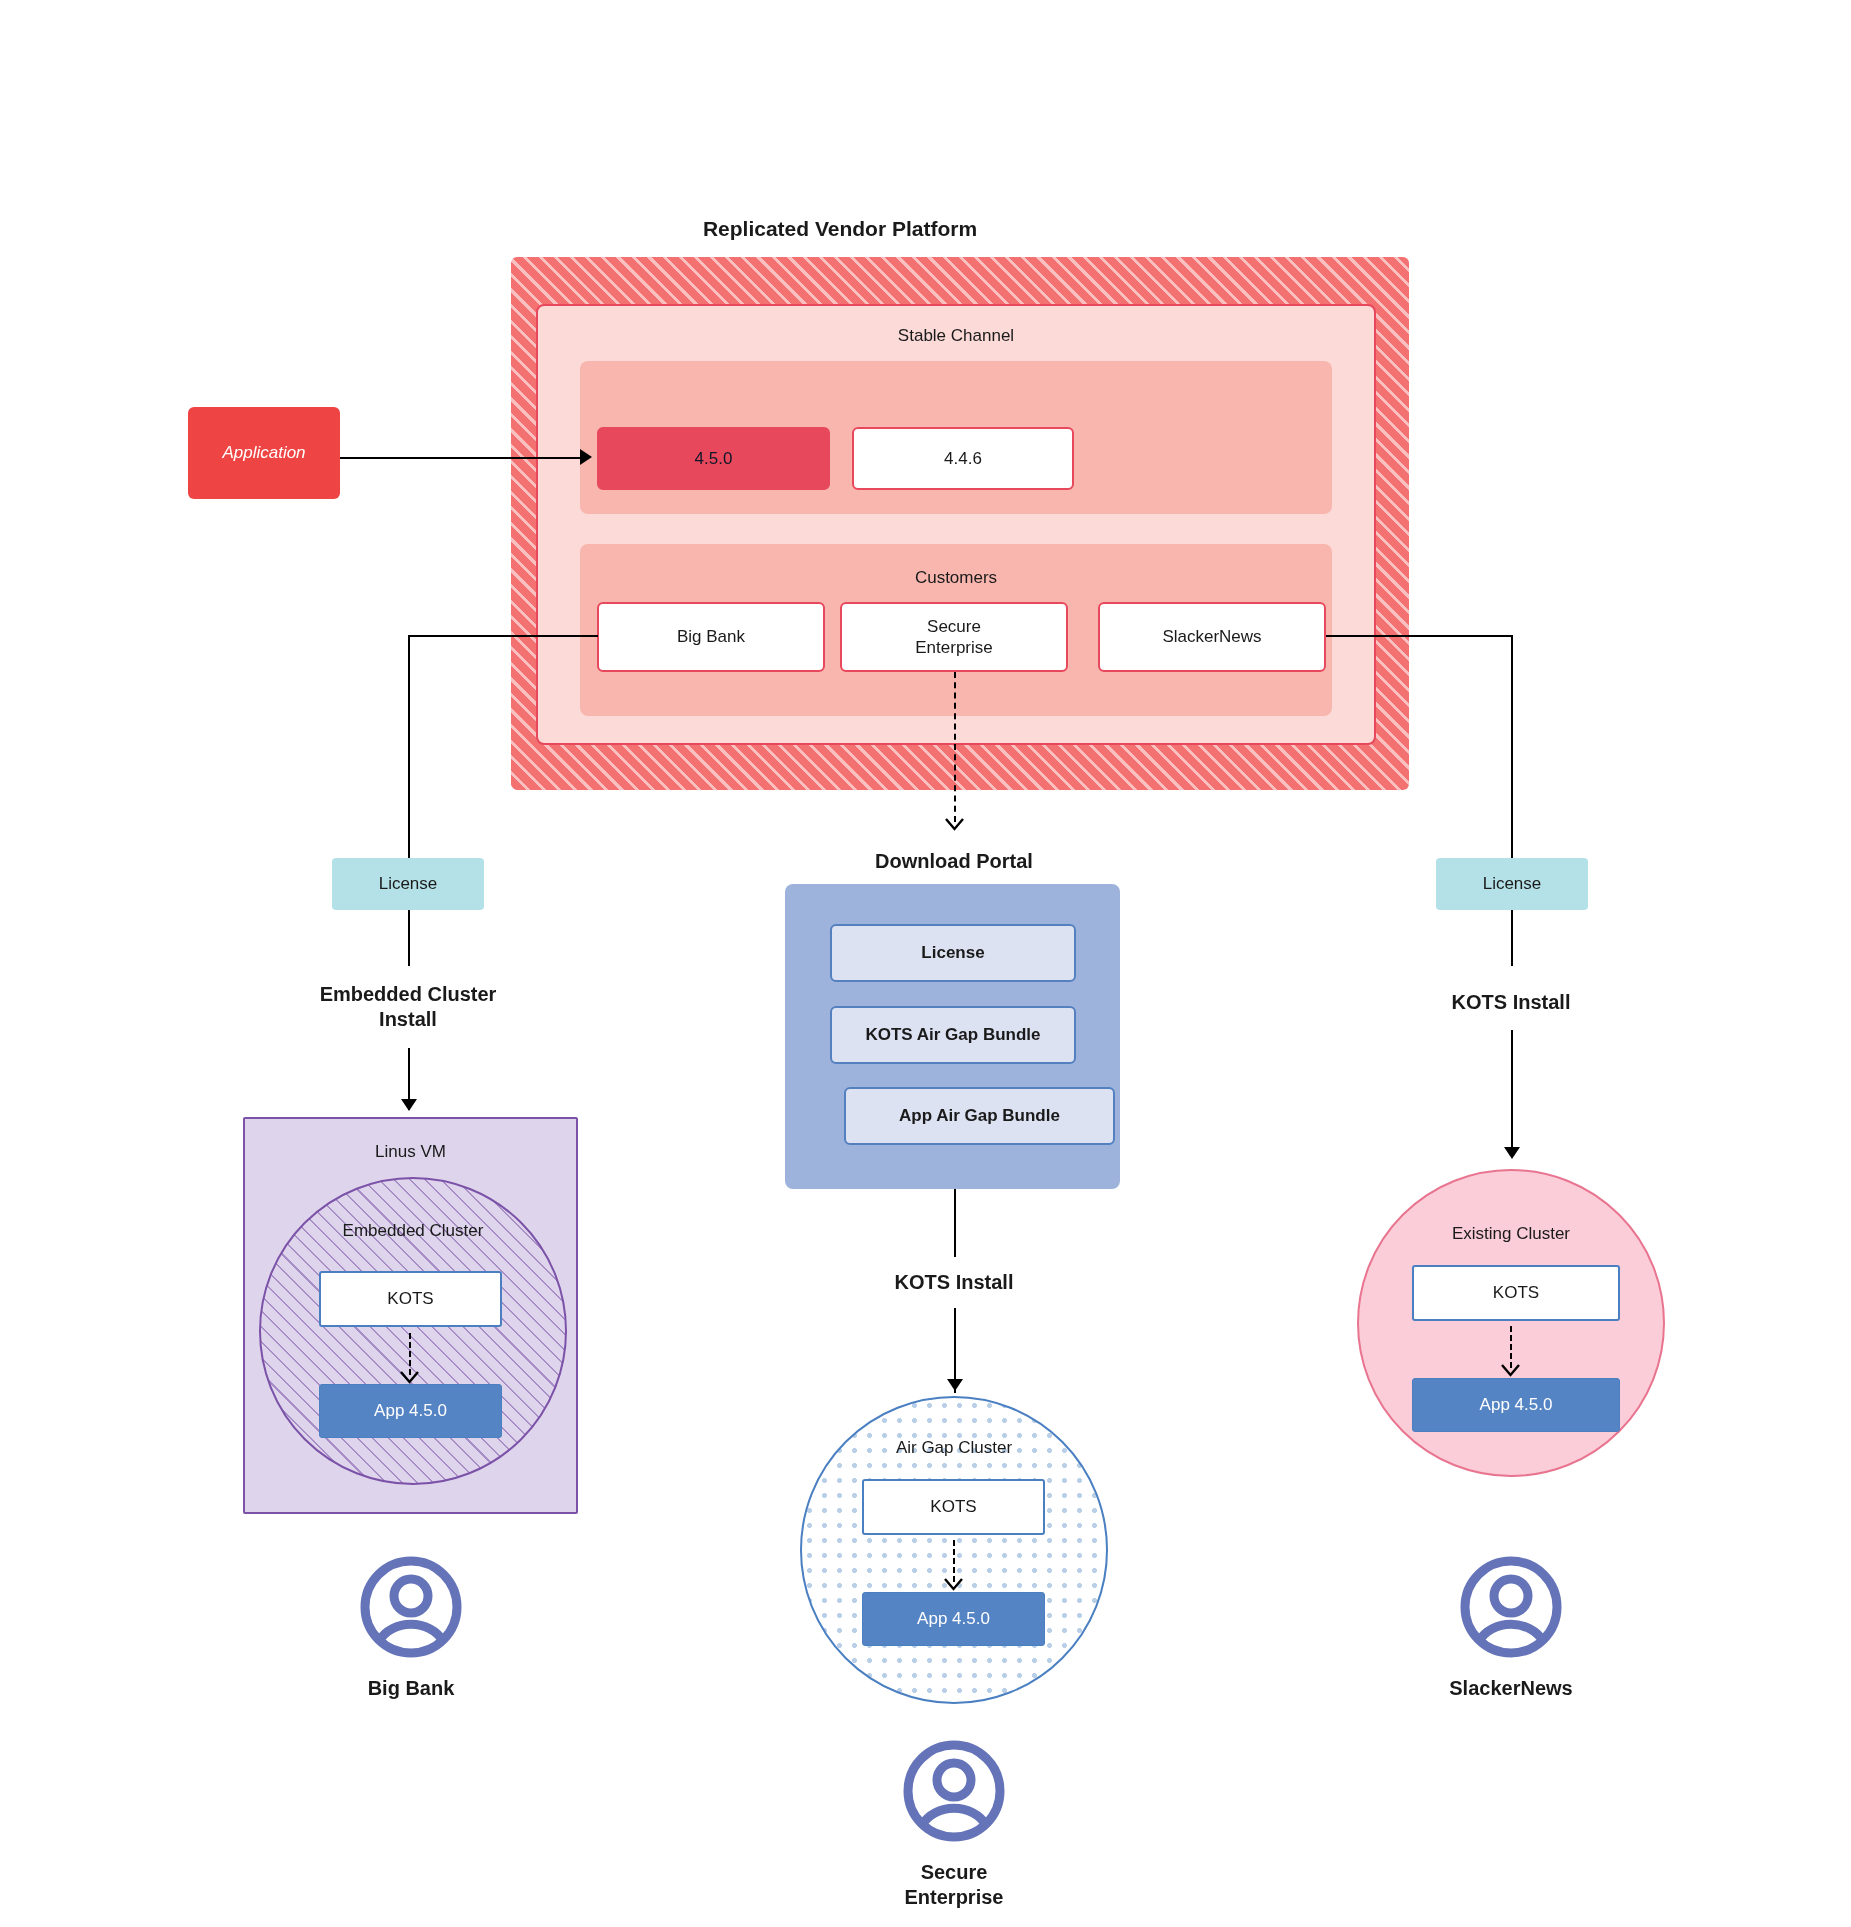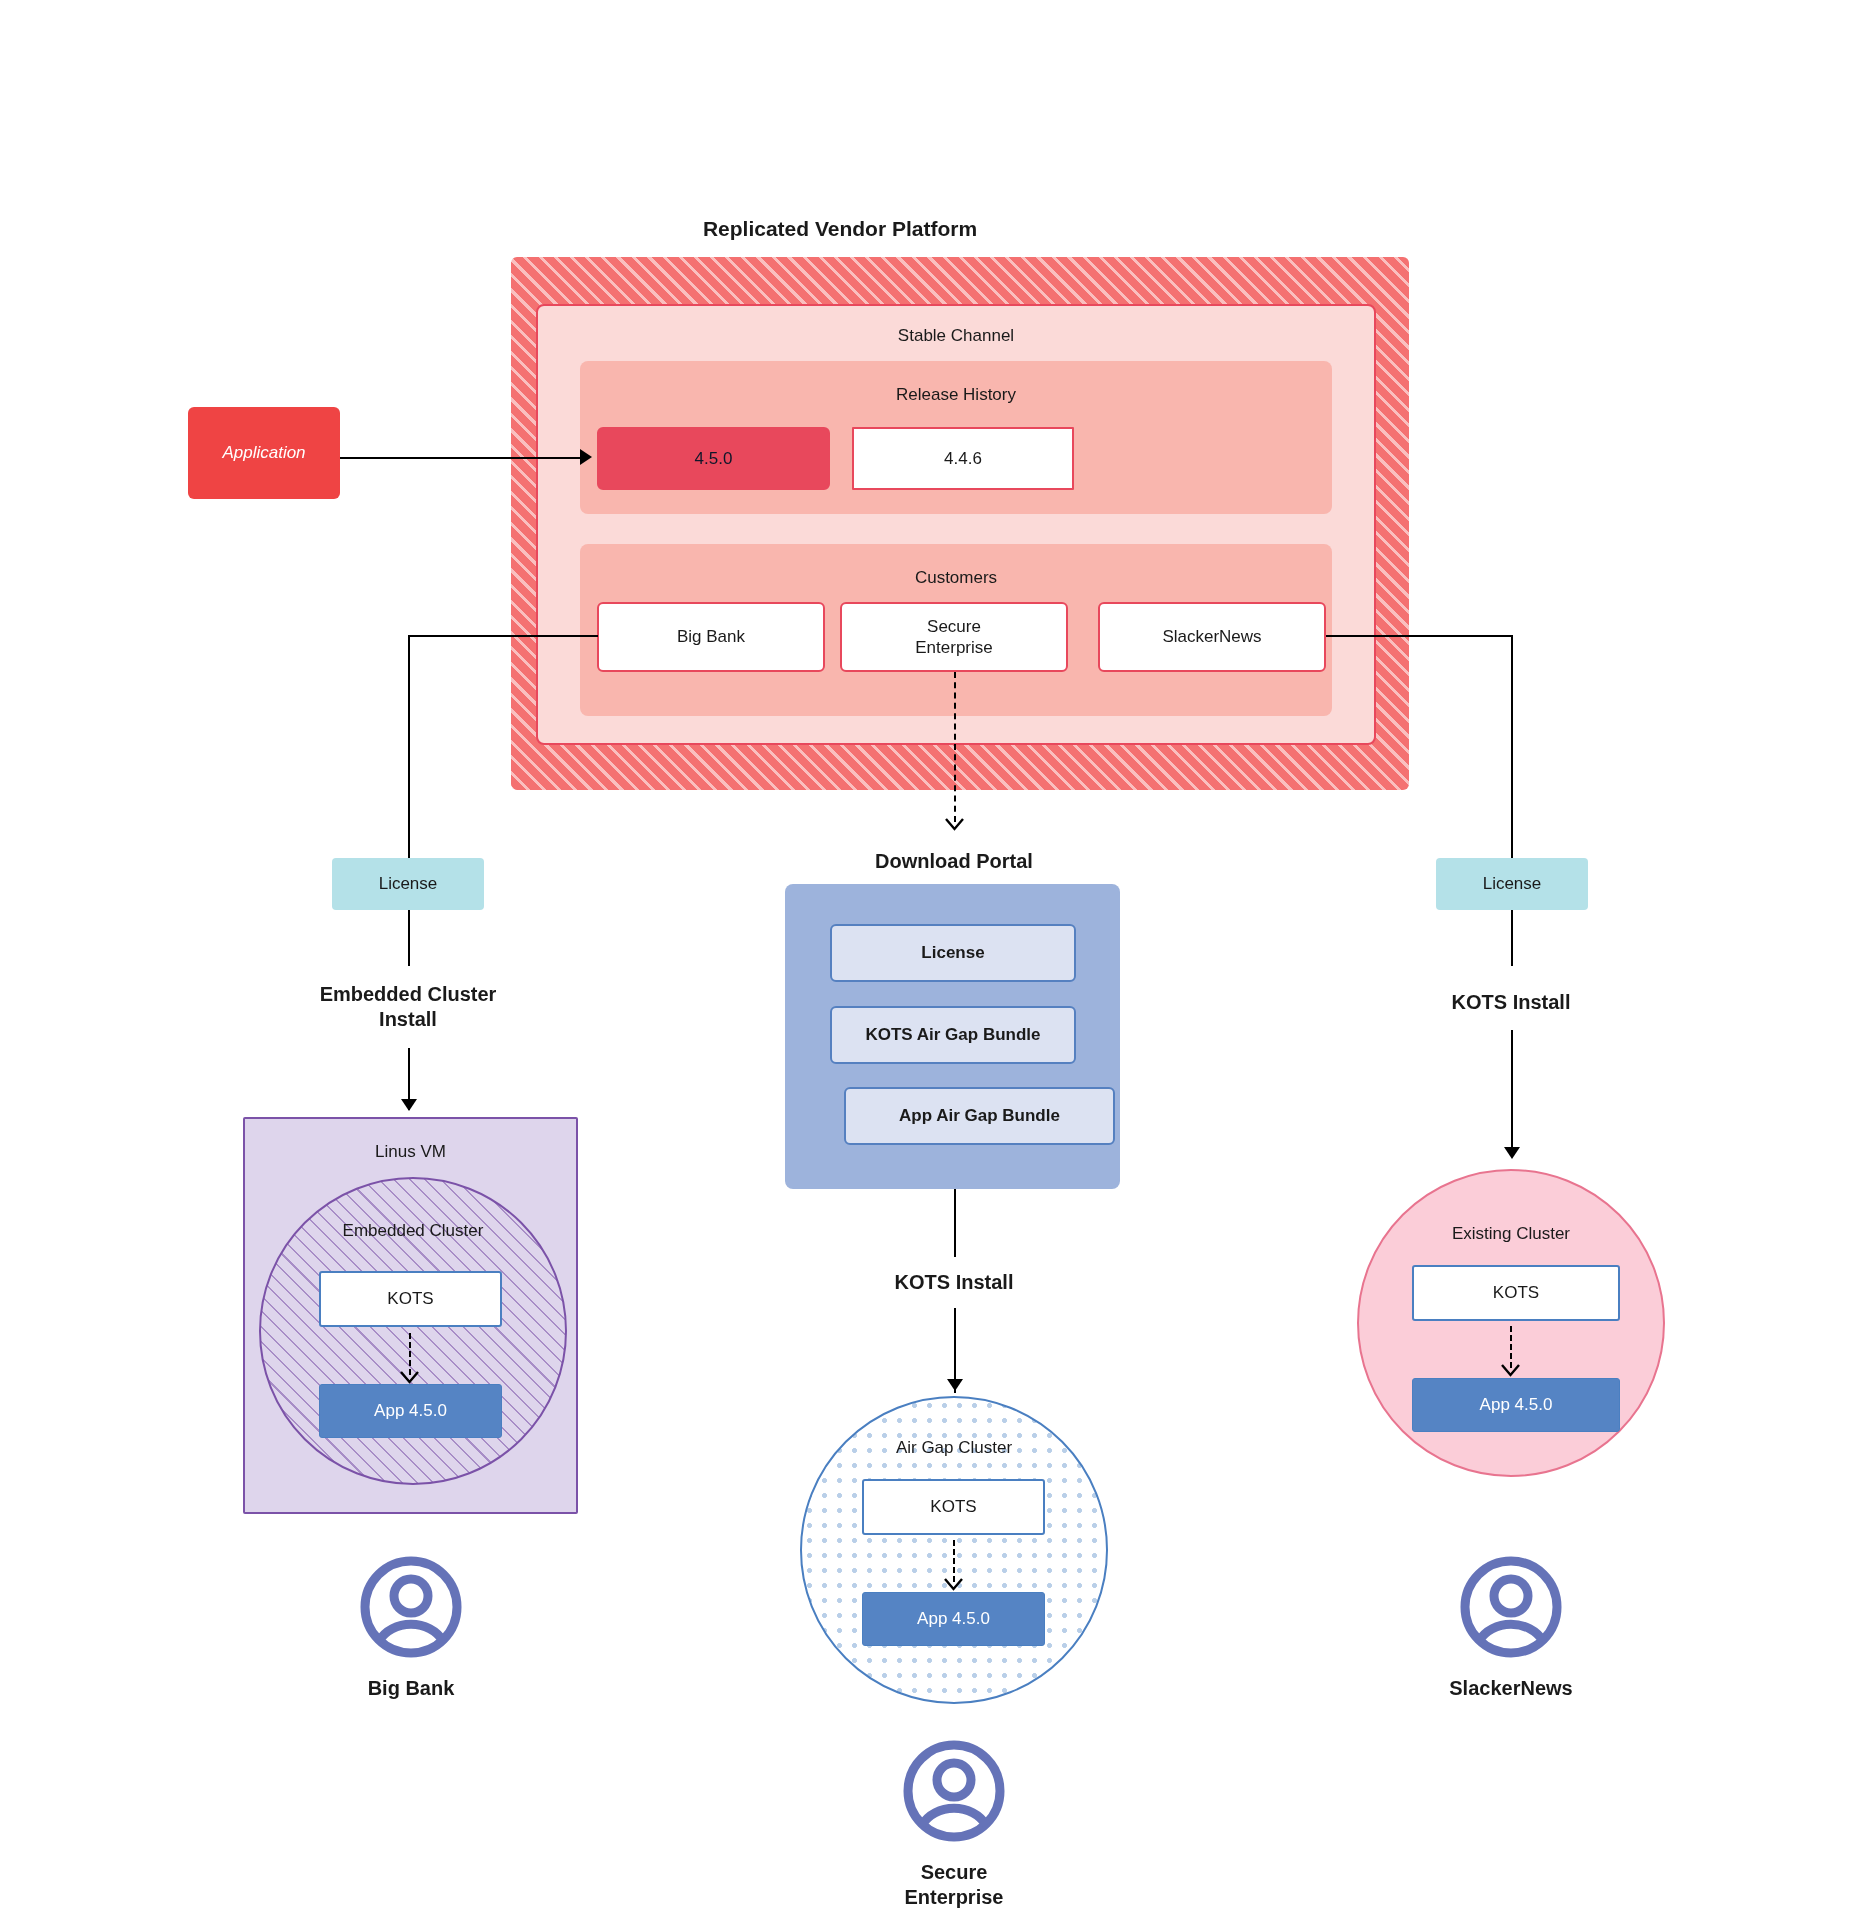--- a/index.html
+++ b/index.html
@@ -74,21 +74,21 @@
   .release-current {
     background: #e8485c;
     border: 2px solid #e8485c;
     border-radius: 6px;
     color: #0f172a;
     font-size: 17px;
   }
   .release-old {
     background: #ffffff;
     border: 2px solid #e8485c;
-    border-radius: 1px;
+    border-radius: 6px;
     color: #1a1a1a;
     font-size: 17px;
   }
   .customer-box {
     background: #ffffff;
     border: 2px solid #e8485c;
     border-radius: 6px;
     color: #1a1a1a;
     font-size: 17px;
   }
@@ -210,21 +210,20 @@
 <div id="canvas">
 
   <div class="abs ctr title-main" style="left:640px; top:178px; width:400px; height:30px;">Replicated Vendor Platform</div>
 
   <div class="abs platform-outer" style="left:511px; top:221px; width:898px; height:533px;"></div>
 
   <div class="abs channel-box" style="left:536px; top:268px; width:840px; height:441px;"></div>
   <div class="abs ctr label-plain" style="left:636px; top:288px; width:640px; height:24px;">Stable Channel</div>
 
   <div class="abs inner-band" style="left:580px; top:325px; width:752px; height:153px;"></div>
-  <div class="abs ctr label-plain" style="left:636px; top:347px; width:640px; height:24px;">Release History</div>
 
   <div class="abs ctr release-current" style="left:597px; top:391px; width:233px; height:63px;">4.5.0</div>
   <div class="abs ctr release-old" style="left:852px; top:391px; width:222px; height:63px;">4.4.6</div>
 
   <div class="abs inner-band" style="left:580px; top:508px; width:752px; height:172px;"></div>
   <div class="abs ctr label-plain" style="left:636px; top:530px; width:640px; height:24px;">Customers</div>
 
   <div class="abs ctr customer-box" style="left:597px; top:566px; width:228px; height:70px;">Big Bank</div>
   <div class="abs ctr customer-box" style="left:840px; top:566px; width:228px; height:70px; white-space:pre-line;">Secure
 Enterprise</div>

